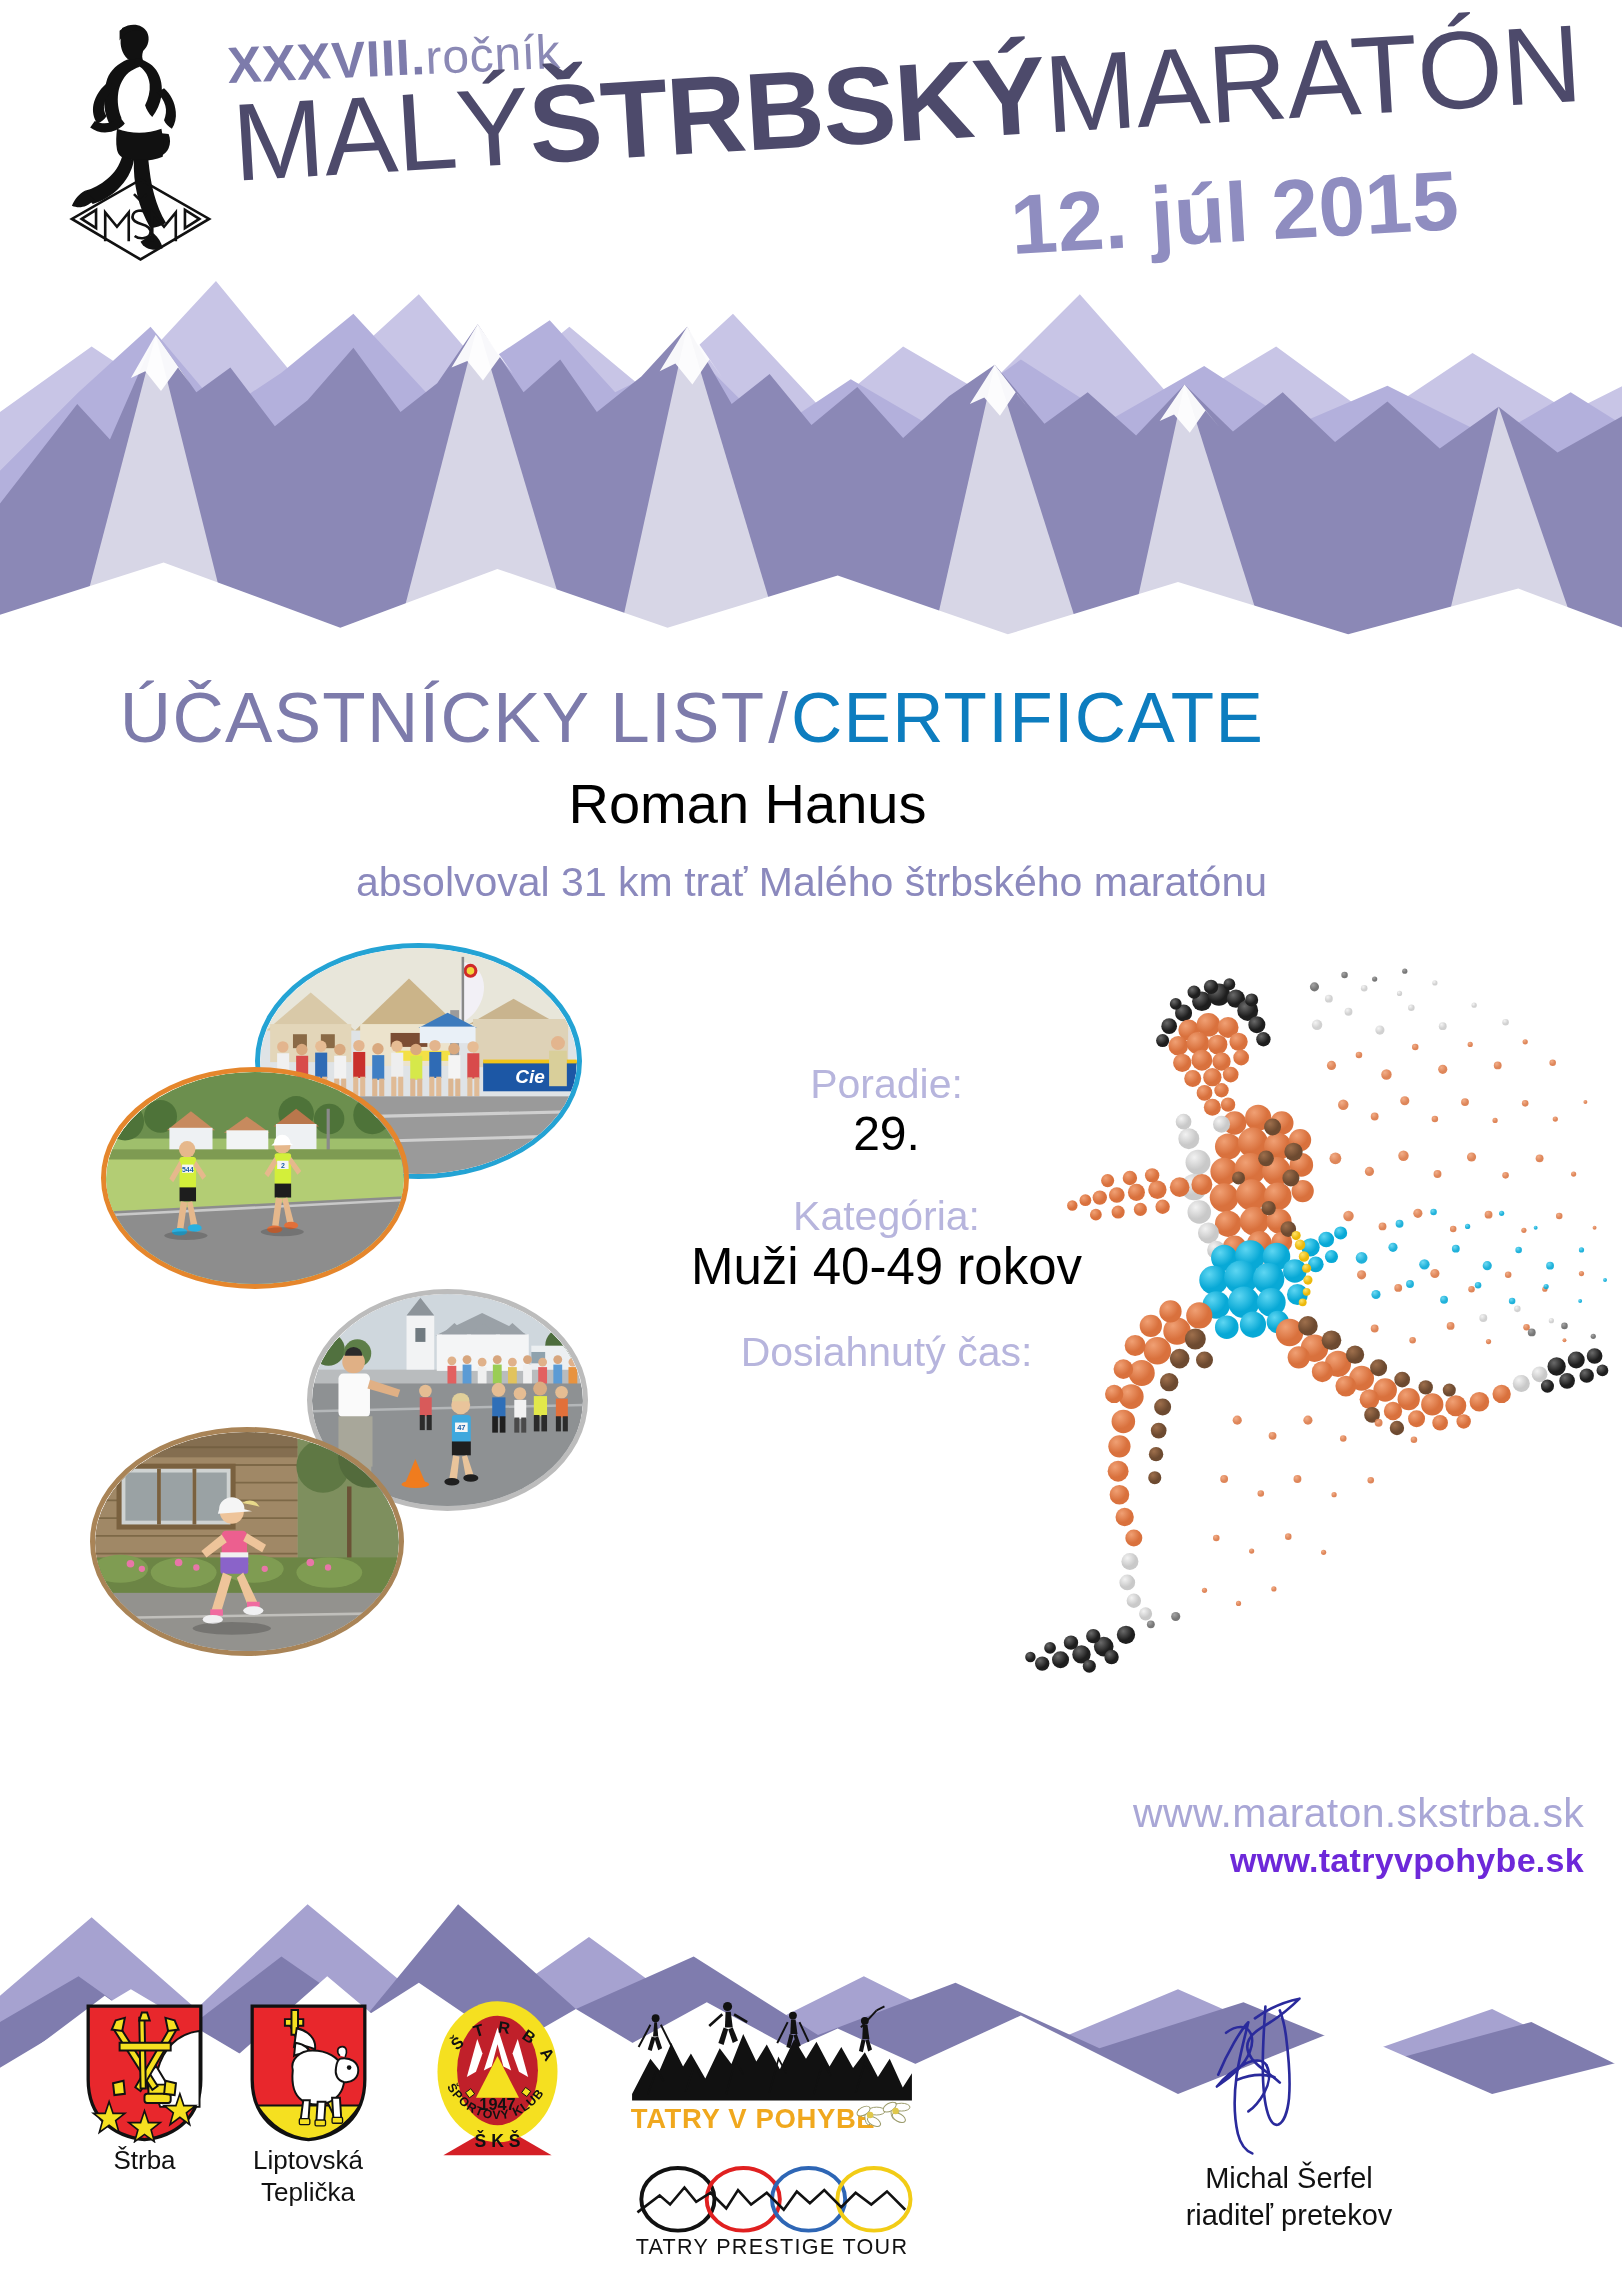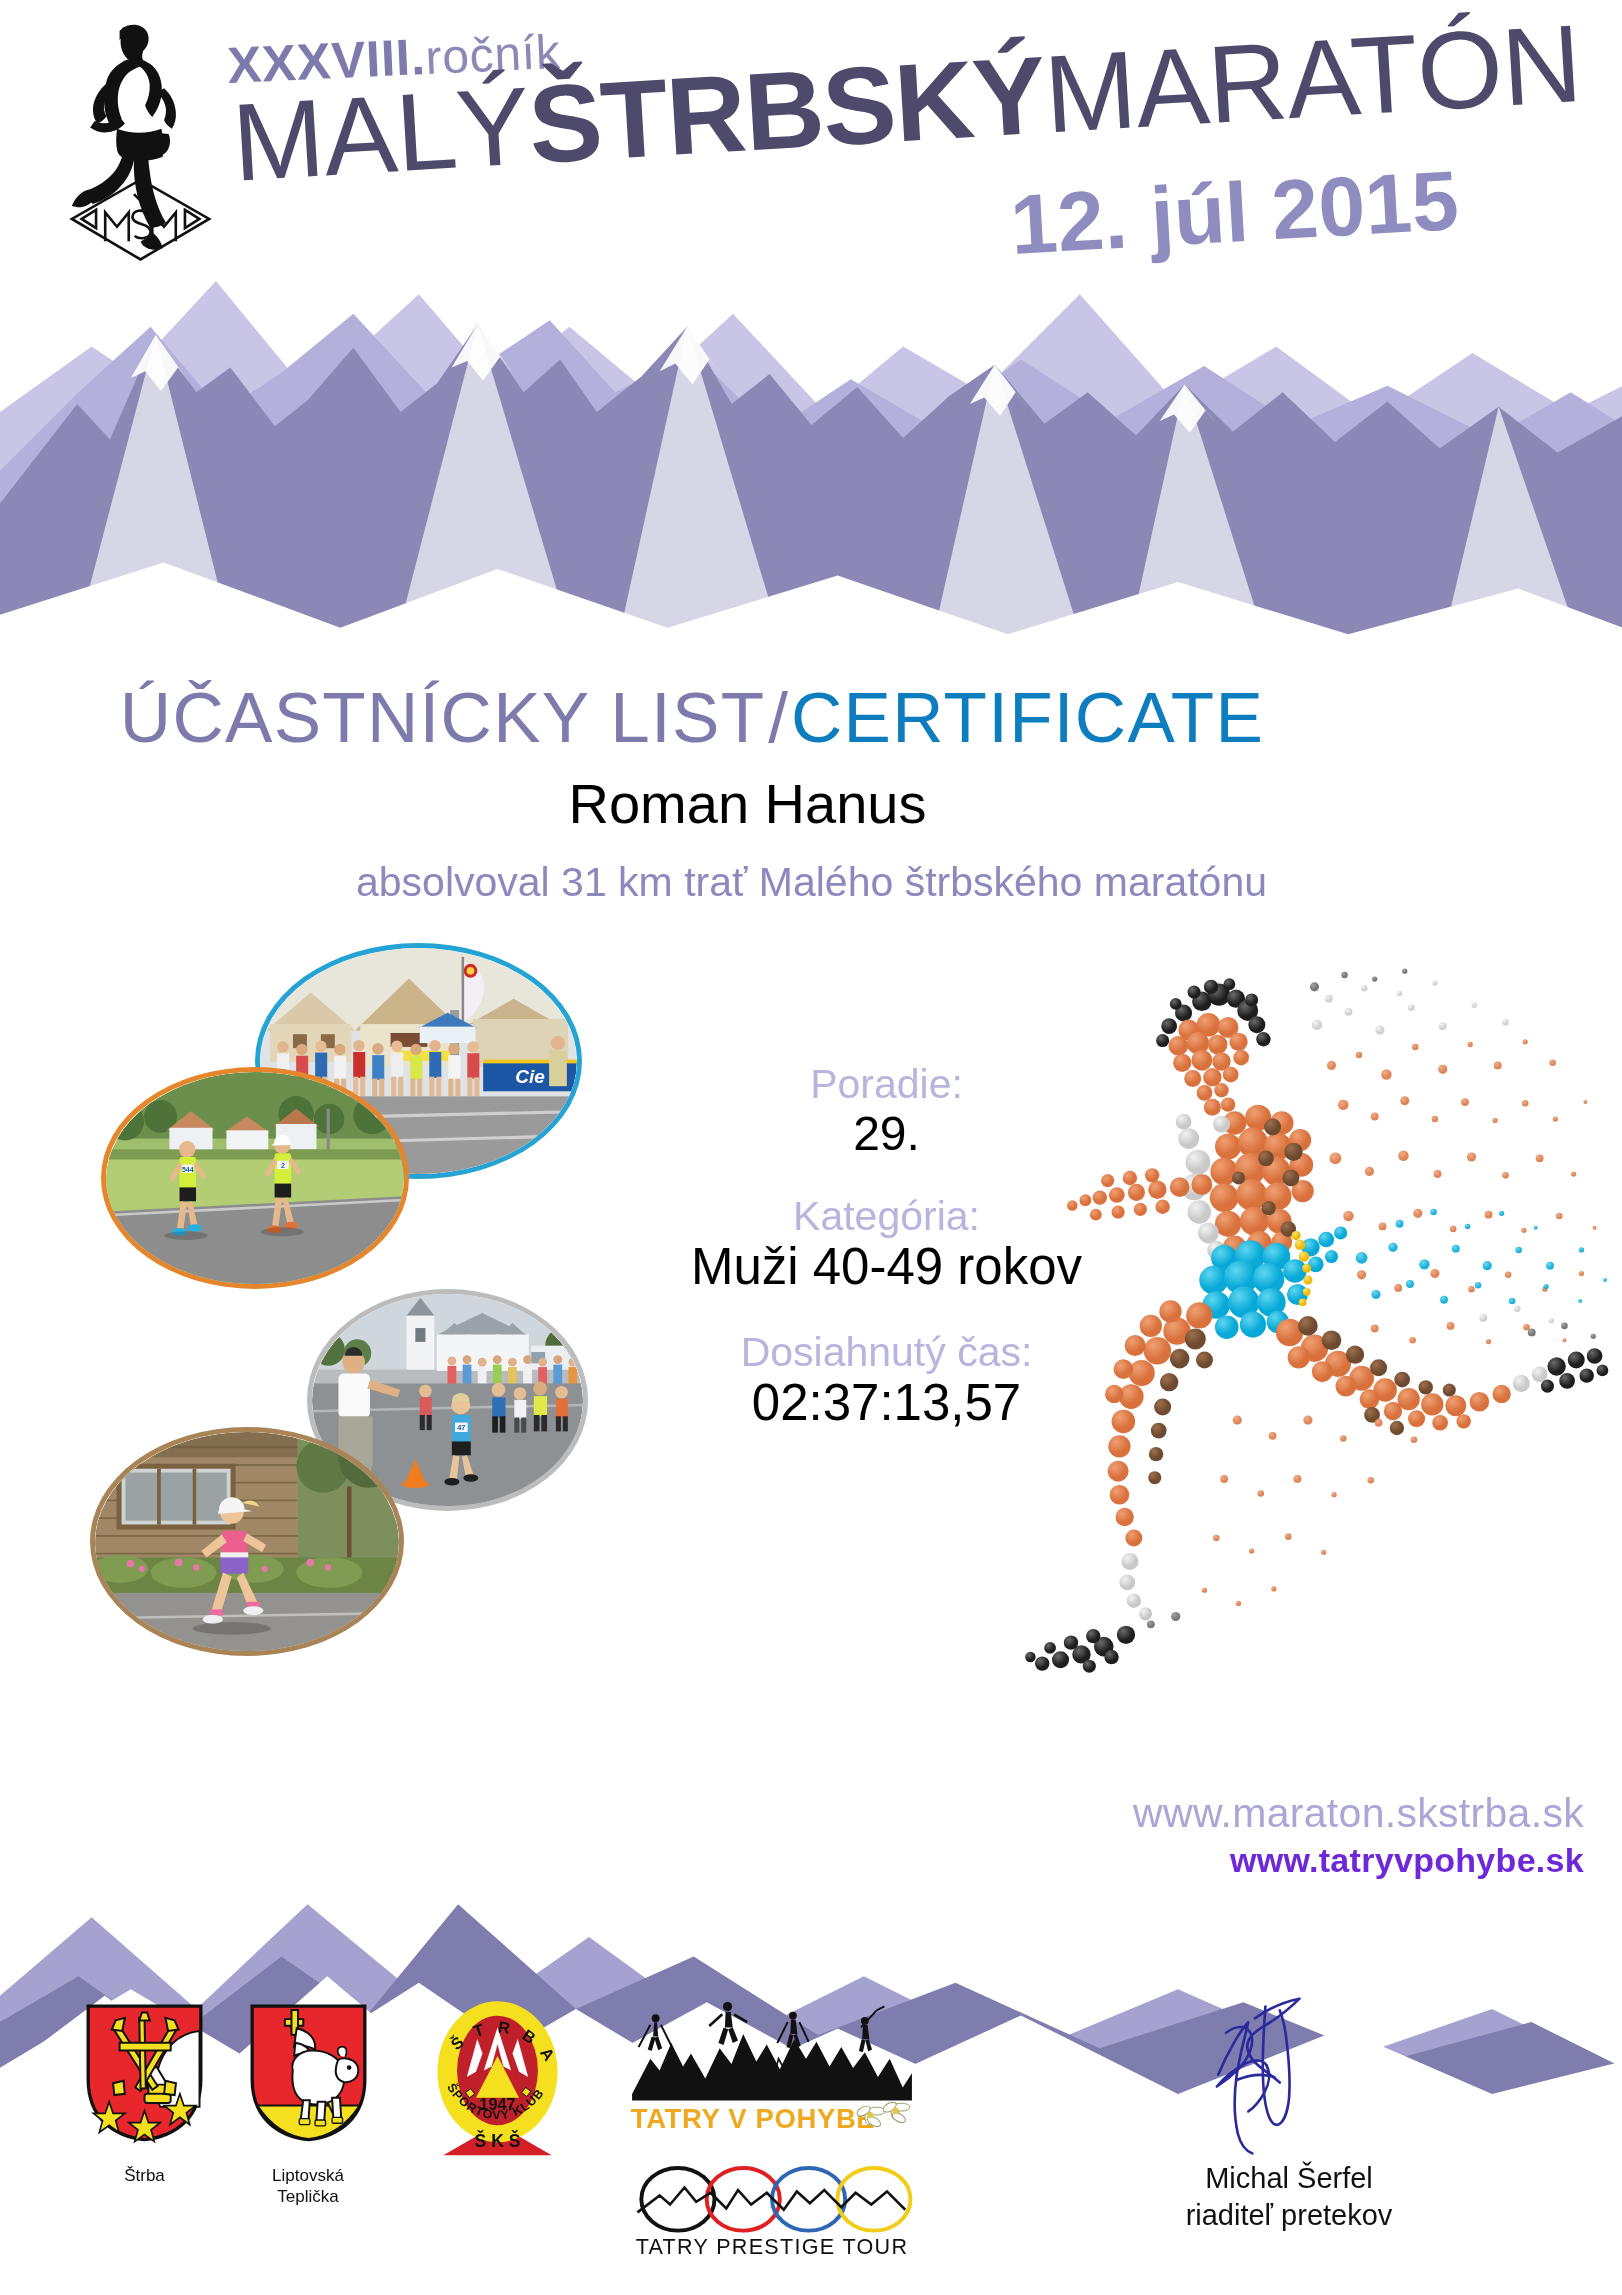--- a/index.html
+++ b/index.html
@@ -88,21 +88,21 @@
   .urls { position:absolute; right:39px; top:1790px; text-align:right;margin-left:40px; }
   .url-main { font-size:41px; color:#a9a7d6; letter-spacing:0.3px; }
   .url-sec  { font-size:34px; color:#6d28d9; letter-spacing:0.3px; margin-top:3.9px;font-weight:bold; }
 
   
   .mountains-bottom { position:absolute; left:0; top:1878px; width:1623px; height:216px; }
 
   
   .footer { position:absolute; left:0; top:1989px; width:1623px; height:306px; }
   .logo-slot { position:absolute; text-align:center; }
-  .logo-caption { font-size:17px; color:#111; line-height:1.22; margin-top:21px; }
+  .logo-caption { font-size:26px; color:#111; line-height:1.22; margin-top:0; }
 
   .slot-strba   { left:79px; top:13px; width:131px; }
   .slot-liptov  { left:236px; top:13px; width:144px; }
   .slot-sks     { left:425px; top:3.9px;  width:144px; }
   .slot-tatry   { left:628px; top:6.5px; width:288px; }
 
   .sign-block { position:absolute; left:1106px; top:6.5px; width:366px; text-align:center; }
   .sign-name { font-size:29px; color:#111; line-height:1.28; }
 </style>
 </head>
@@ -564,21 +564,20 @@
   </div>
 
   <div class="results">
     <div class="res-label">Poradie:</div>
     <div class="res-value">29.</div>
     <div class="res-gap"></div>
     <div class="res-label">Kategória:</div>
     <div class="res-value big">Muži 40-49 rokov</div>
     <div class="res-gap"></div>
     <div class="res-label">Dosiahnutý čas:</div>
-    <div class="res-value big">02:37:13,57</div>
   </div>
 
   <div class="particle-runner">
     <svg viewBox="0 0 930 1230" width="609" height="805">
       <defs>
         <radialGradient id="gOr" cx="35%" cy="30%">
             <stop offset="0%" stop-color="#f0a074"></stop>
             <stop offset="100%" stop-color="#d9713d"></stop>
           </radialGradient>
         <radialGradient id="gBr" cx="35%" cy="30%">

